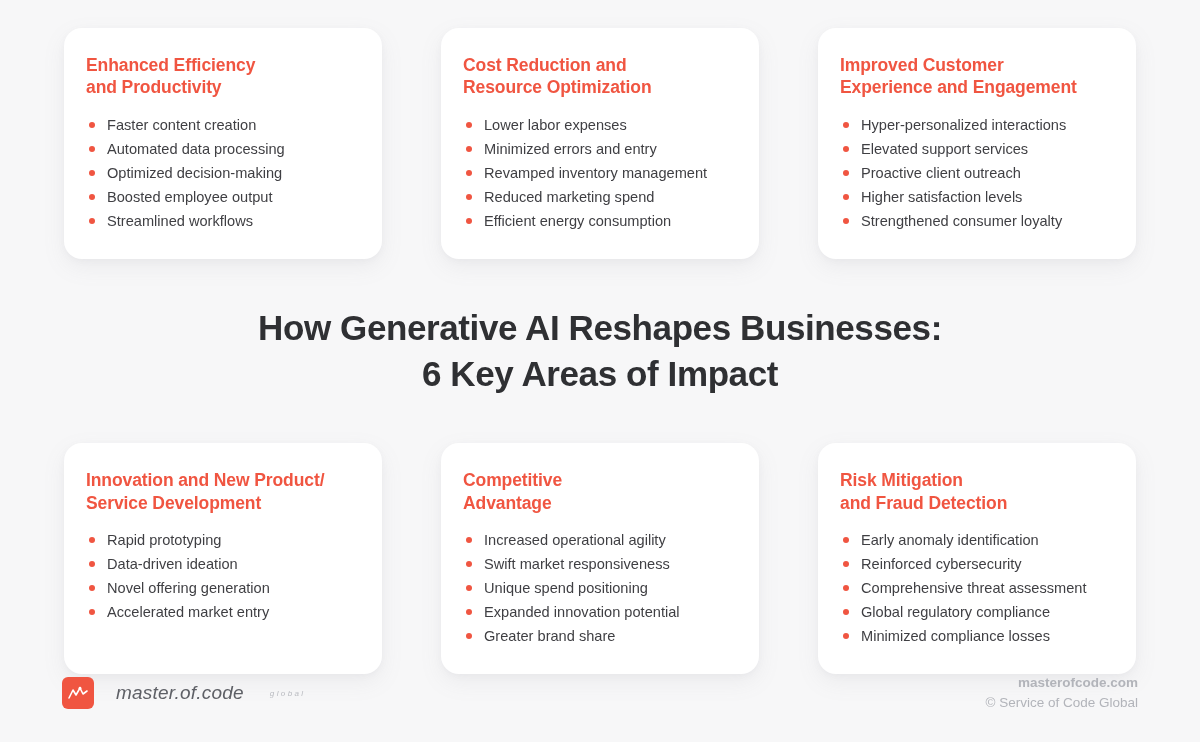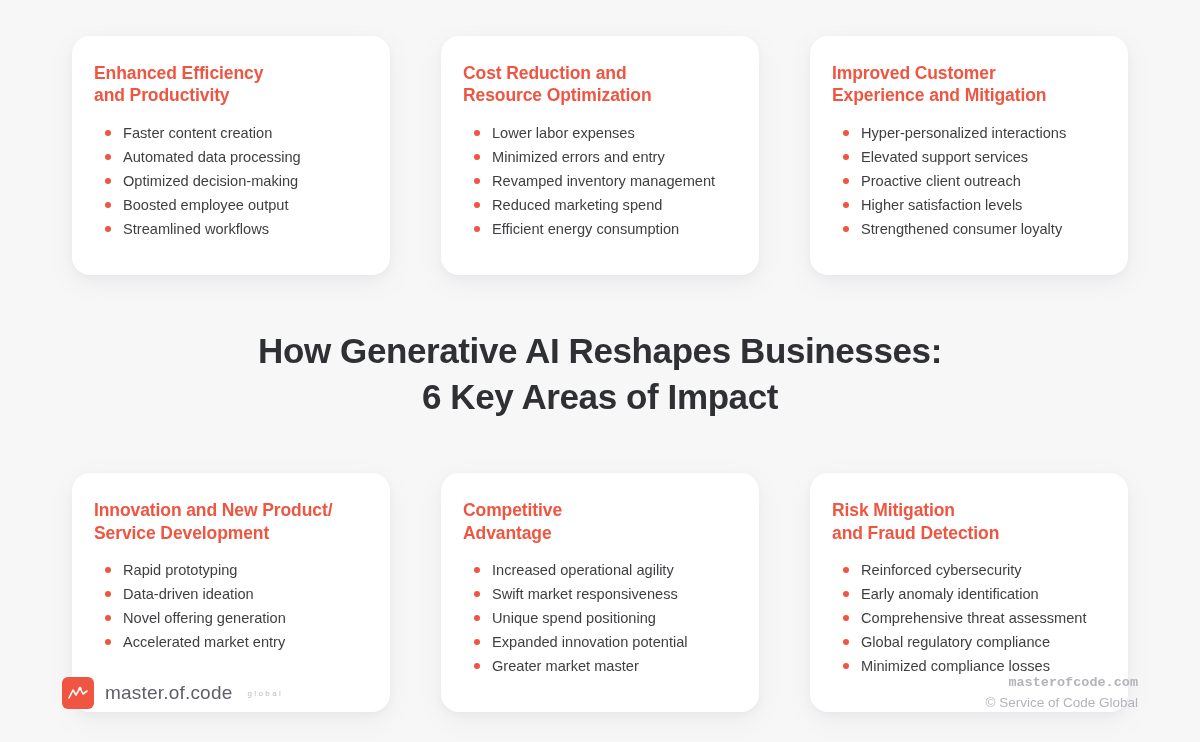--- a/index.html
+++ b/index.html
@@ -14,21 +14,21 @@
     color: #3a3a3c;
     overflow: hidden;
     position: relative;
   }
 
   .infographic {
     position: relative;
     width: 1200px;
     height: 742px;
     box-sizing: border-box;
-    padding: 8px;
+    padding: 0;
   }
 
   .card-row {
     display: flex;
     justify-content: space-between;
     padding: 0 64px;
     box-sizing: border-box;
     gap: 12px;
   }
 
@@ -54,21 +54,21 @@
     color: #f05541;
     font-size: 17.5px;
     font-weight: bold;
     line-height: 1.28;
     margin: 0 0 14px 0;
     letter-spacing: -0.1px;
   }
 
   .card-list {
     list-style: none;
-    margin: 8px;
+    margin: 0;
     padding: 0;
   }
 
   .card-list li {
     position: relative;
     padding-left: 21px;
     font-size: 14.6px;
     line-height: 24px;
     color: #3f3f43;
     margin-bottom: 0;
@@ -84,21 +84,21 @@
     border-radius: 50%;
     background: #f05541;
   }
 
   .headline {
     text-align: center;
     font-size: 35px;
     font-weight: bold;
     color: #2f3033;
     line-height: 1.32;
-    margin: 11px;
+    margin: 4px;
     padding: 42px 0 34px 0;
     letter-spacing: -0.4px;
   }
 
   .headline .line {
     display: block;
   }
 
   .footer {
     position: absolute;
@@ -109,21 +109,22 @@
     padding: 0 62px;
     box-sizing: border-box;
     display: flex;
     align-items: center;
     justify-content: space-between;
   }
 
   .brand {
     display: flex;
     align-items: center;
-    gap: 11px;
+    gap: 22px;
+    font-style: italic;
   }
 
   .brand-mark {
     width: 32px;
     height: 32px;
     border-radius: 6px;
     background: #f05541;
     display: flex;
     align-items: center;
     justify-content: center;
@@ -147,21 +148,20 @@
   .footer-right {
     text-align: right;
     line-height: 1.45;
   }
 
   .site {
     font-size: 13.5px;
     font-weight: bold;
     color: #b2b4ba;
     display: block;
-    font-family: Liberation Mono, monospace;
   }
 
   .copyright {
     font-size: 13.5px;
     color: #b2b4ba;
     display: block;
   }
 </style>
 </head>
 <body>
@@ -194,21 +194,21 @@
         <li><span class="bullet"></span><span>Minimized errors and entry</span></li>
         <li><span class="bullet"></span><span>Revamped inventory management</span></li>
         <li><span class="bullet"></span><span>Reduced marketing spend</span></li>
         <li><span class="bullet"></span><span>Efficient energy consumption</span></li>
       </ul>
     </div>
 
     <div class="card">
       <div class="card-title">
         <span>Improved Customer</span><br>
-        <span>Experience and Mitigation</span>
+        <span>Experience and Engagement</span>
       </div>
       <ul class="card-list">
         <li><span class="bullet"></span><span>Hyper-personalized interactions</span></li>
         <li><span class="bullet"></span><span>Elevated support services</span></li>
         <li><span class="bullet"></span><span>Proactive client outreach</span></li>
         <li><span class="bullet"></span><span>Higher satisfaction levels</span></li>
         <li><span class="bullet"></span><span>Strengthened consumer loyalty</span></li>
       </ul>
     </div>
 
@@ -237,32 +237,32 @@
     <div class="card">
       <div class="card-title">
         <span>Competitive</span><br>
         <span>Advantage</span>
       </div>
       <ul class="card-list">
         <li><span class="bullet"></span><span>Increased operational agility</span></li>
         <li><span class="bullet"></span><span>Swift market responsiveness</span></li>
         <li><span class="bullet"></span><span>Unique spend positioning</span></li>
         <li><span class="bullet"></span><span>Expanded innovation potential</span></li>
-        <li><span class="bullet"></span><span>Greater market master</span></li>
+        <li><span class="bullet"></span><span>Greater brand share</span></li>
       </ul>
     </div>
 
     <div class="card">
       <div class="card-title">
         <span>Risk Mitigation</span><br>
         <span>and Fraud Detection</span>
       </div>
       <ul class="card-list">
+        <li><span class="bullet"></span><span>Early anomaly identification</span></li>
         <li><span class="bullet"></span><span>Reinforced cybersecurity</span></li>
-        <li><span class="bullet"></span><span>Early anomaly identification</span></li>
         <li><span class="bullet"></span><span>Comprehensive threat assessment</span></li>
         <li><span class="bullet"></span><span>Global regulatory compliance</span></li>
         <li><span class="bullet"></span><span>Minimized compliance losses</span></li>
       </ul>
     </div>
 
   </div>
 
   <div class="footer">
     <div class="brand">

